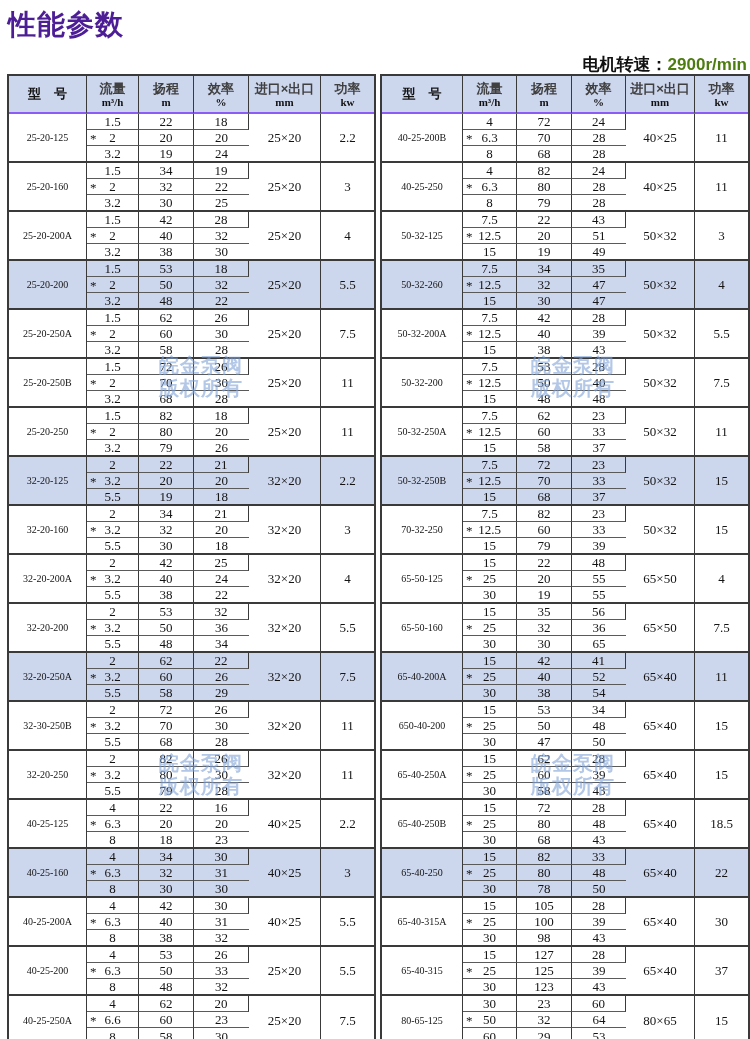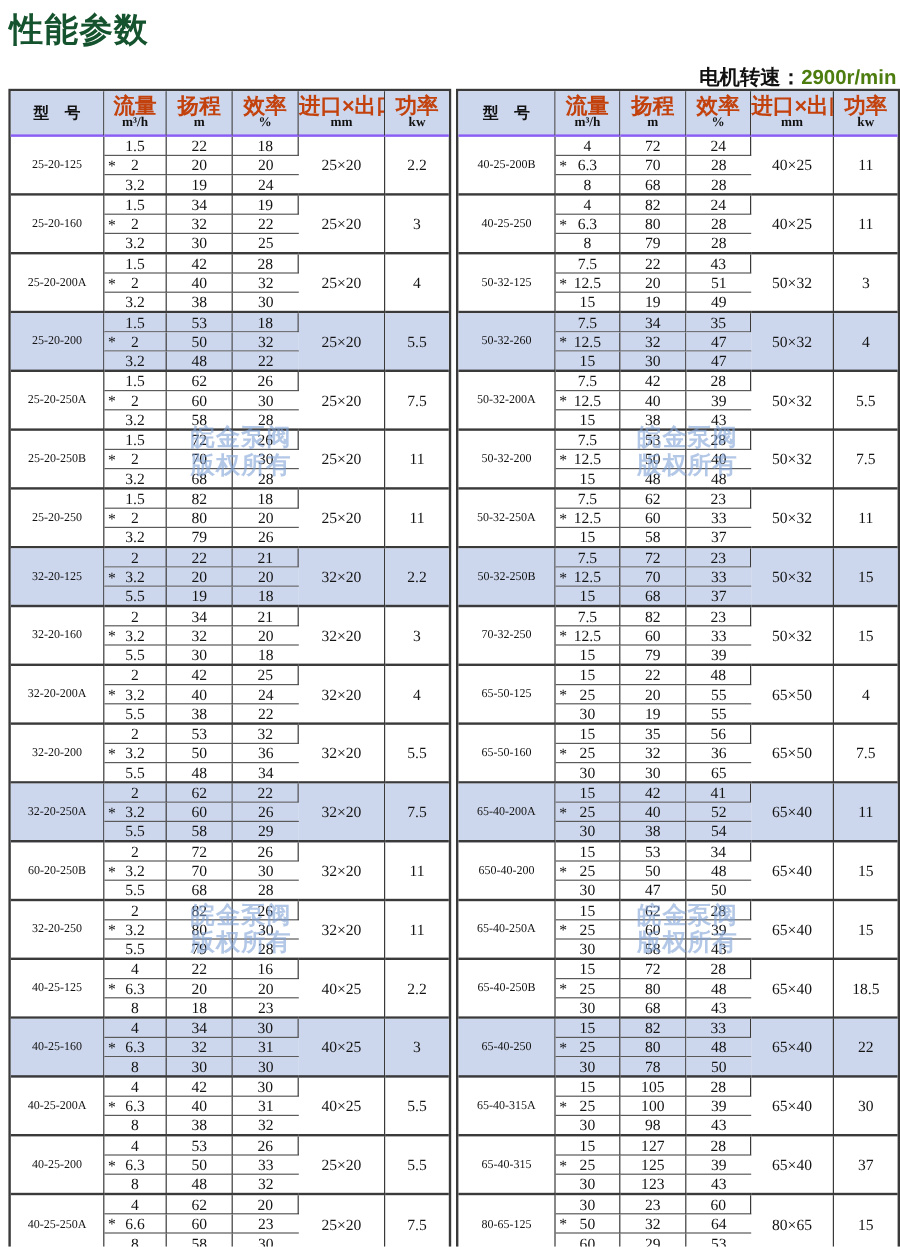--- a/index.html
+++ b/index.html
@@ -3,21 +3,21 @@
 <meta charset="utf-8">
 <style>
   html,body { margin:0; padding:0; background:#ffffff; }
   .page {
     position:relative; width:750px; height:1039px; background:#ffffff;
     font-family:"Liberation Serif", serif; overflow:hidden;
   }
   .page-title {
     position:absolute; left:8px; top:6px;
     font-family:"Liberation Sans", sans-serif; font-weight:bold;
-    font-size:28px; color:#14532d; letter-spacing:1px;
+    font-size:28px; color:#4c1d95; letter-spacing:1px;
   }
   .motor-line {
     position:absolute; top:53px; right:3px;
     font-family:"Liberation Sans", sans-serif; font-weight:bold;
     font-size:17px; color:#111111; white-space:nowrap;
   }
   .motor-line .speed { color:#4d7c0f; }
 
   table.spec {
     position:absolute; top:74px; border-collapse:separate; border-spacing:0;
@@ -30,21 +30,21 @@
     box-sizing:border-box; padding:0; margin:0;
     text-align:center; vertical-align:middle; color:#141414;
     border-right:1px solid #3a3a3a;
     overflow:hidden; white-space:nowrap;
   }
   table.spec th:last-child, table.spec td:last-child { border-right:0; }
 
   thead th { height:38px; background:#ccd6ec; border-bottom:2px solid #8b5cf6; }
   .hname {
     font-family:"Liberation Sans", sans-serif; font-weight:bold;
-    font-size:18px; line-height:15px; color:#c2410c;
+    font-size:13px; line-height:15px; color:#404040;
   }
   .hunit { font-family:"Liberation Serif", serif; font-size:11px; line-height:12px; color:#111111; }
   .hmodel {
     font-family:"Liberation Sans", sans-serif; font-weight:bold;
     font-size:13px; color:#111111;
   }
 
   tbody td { height:16px; font-size:13px; line-height:15px; }
   td.c-model { font-size:10px; }
   td.c-io, td.c-power { font-size:13px; }
@@ -327,21 +327,21 @@
           <td class="c-flow sub-line"><span class="star-marker">*</span><span>3.2</span></td>
           <td class="sub-line">60</td>
           <td class="sub-line">26</td>
         </tr>
         <tr class="hl">
           <td class="c-flow group-end"><span>5.5</span></td>
           <td class="group-end">58</td>
           <td class="group-end">29</td>
         </tr>
         <tr>
-          <td class="c-model group-end" rowspan="3">60-20-250B</td>
+          <td class="c-model group-end" rowspan="3">32-30-250B</td>
           <td class="c-flow sub-line"><span>2</span></td>
           <td class="sub-line">72</td>
           <td class="sub-line">26</td>
           <td class="c-io group-end" rowspan="3">32×20</td>
           <td class="c-power group-end" rowspan="3">11</td>
         </tr>
         <tr>
           <td class="c-flow sub-line"><span class="star-marker">*</span><span>3.2</span></td>
           <td class="sub-line">70</td>
           <td class="sub-line">30</td>

